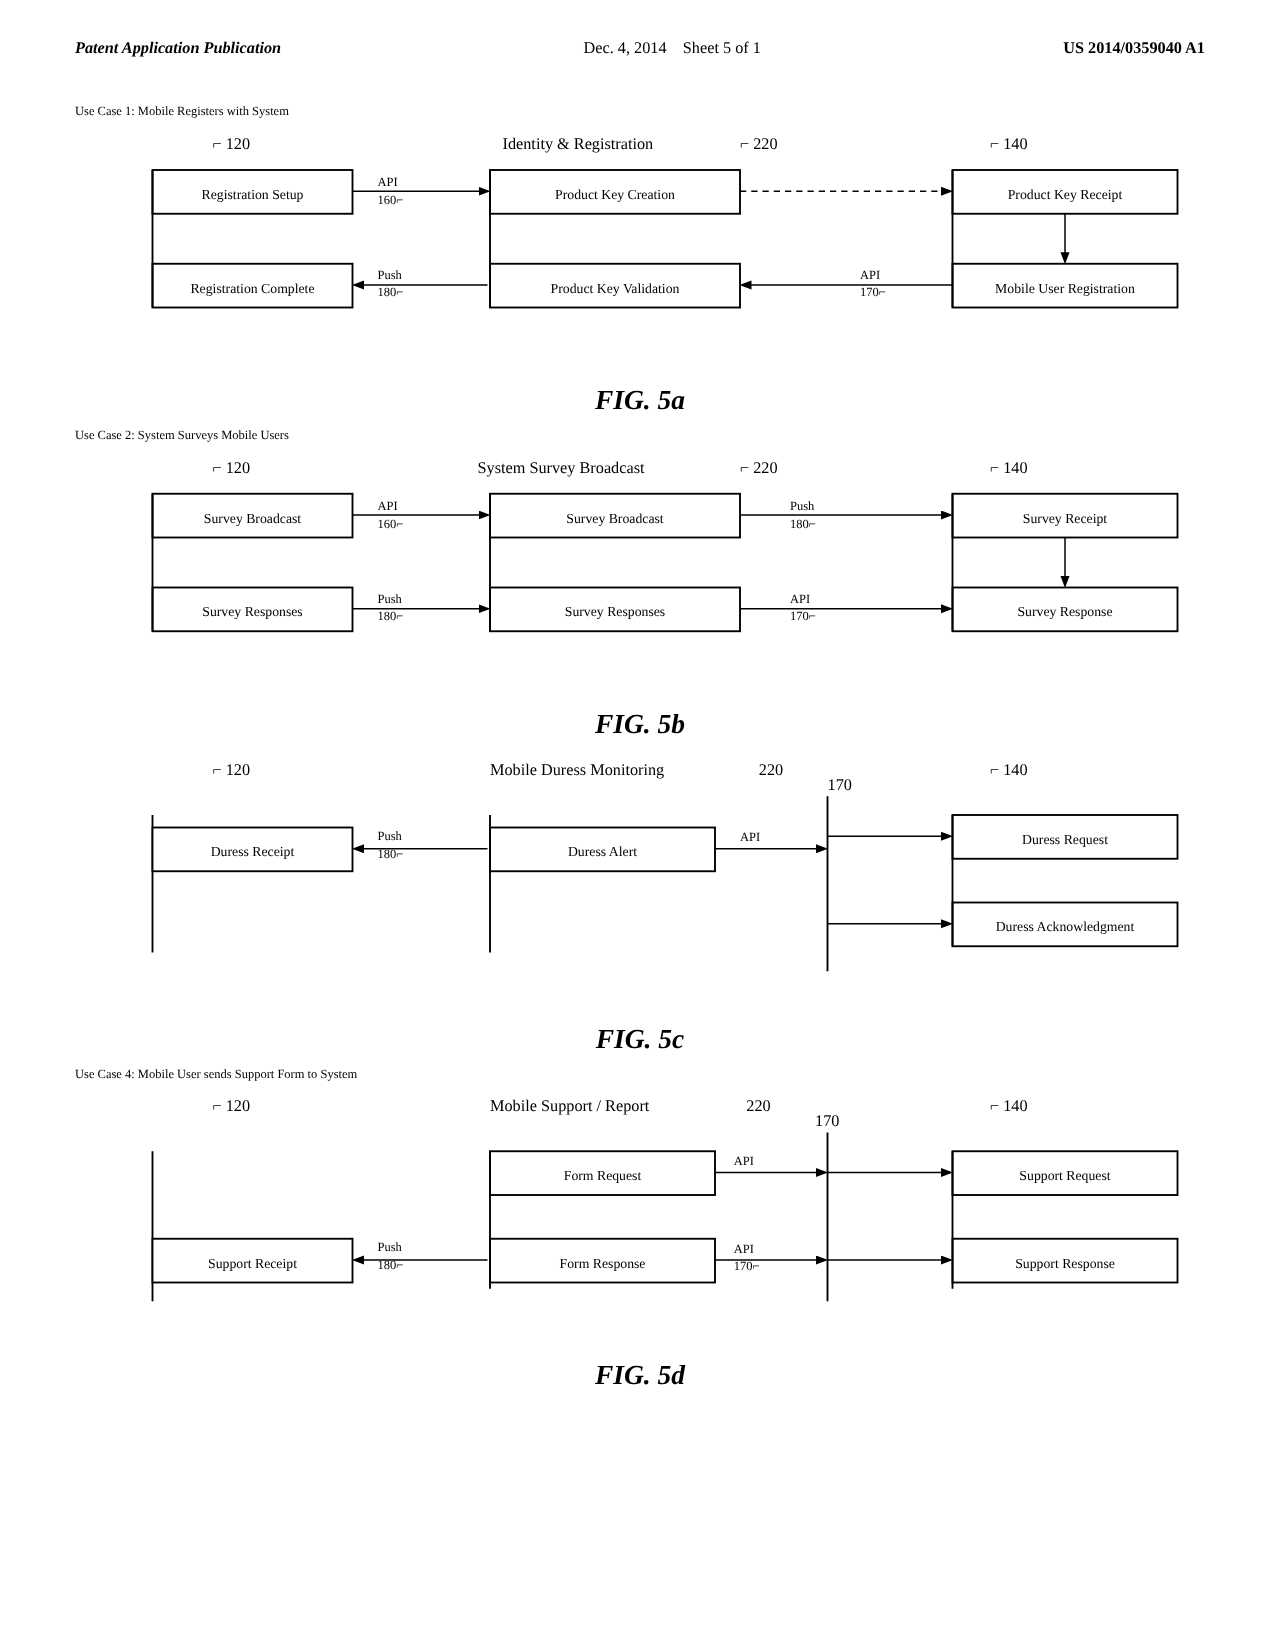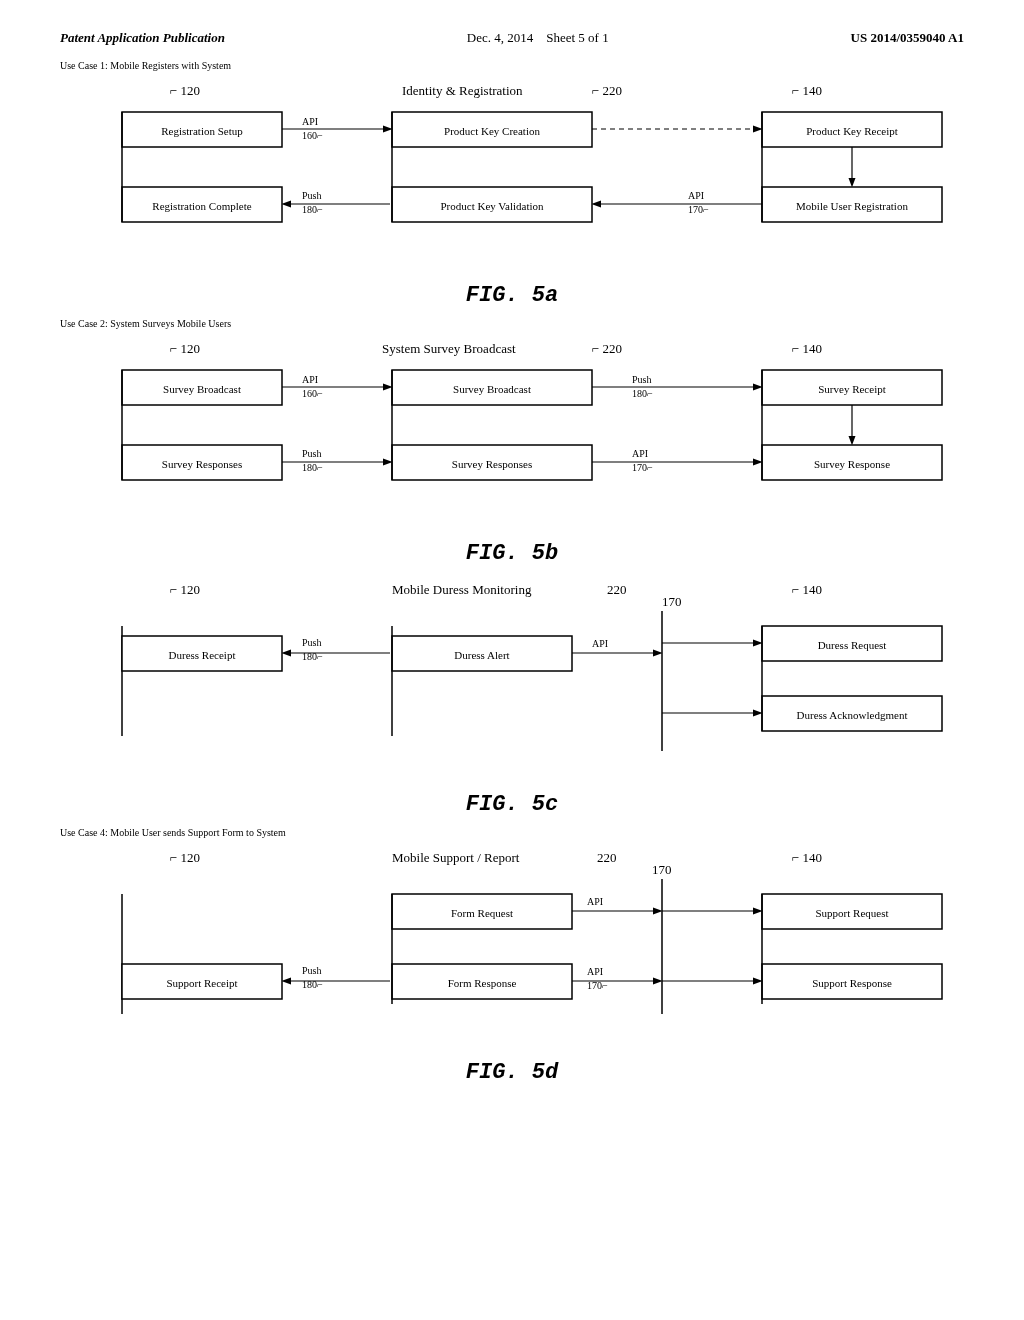--- a/index.html
+++ b/index.html
@@ -17,21 +17,21 @@
       min-height: 1320px;
       padding: 30px 60px;
       position: relative;
     }
 
     
     .header {
       display: flex;
       justify-content: space-between;
       align-items: center;
-      margin-bottom: 14px;
+      margin-bottom: 38px;
       font-size: 13px;
     }
     .header-left { font-weight: bold; font-style: italic; }
     .header-center { text-align: center; }
     .header-right { font-weight: bold; }
 
     .use-case-label {
       font-size: 10px;
       margin-bottom: 6px;
     }
@@ -43,21 +43,21 @@
     }
 
     
     .fig-label {
       font-size: 22px;
       font-style: italic;
       font-weight: bold;
       text-align: center;
       margin-top: 6px;
       margin-bottom: 4px;
-      font-family: Liberation Mono, monospace;
+      font-family: Liberation Serif, serif;
     }
 
     .section-group {
       margin-bottom: 10px;
     }
   </style>
 </head>
 <body>
 
 <div class="page">

